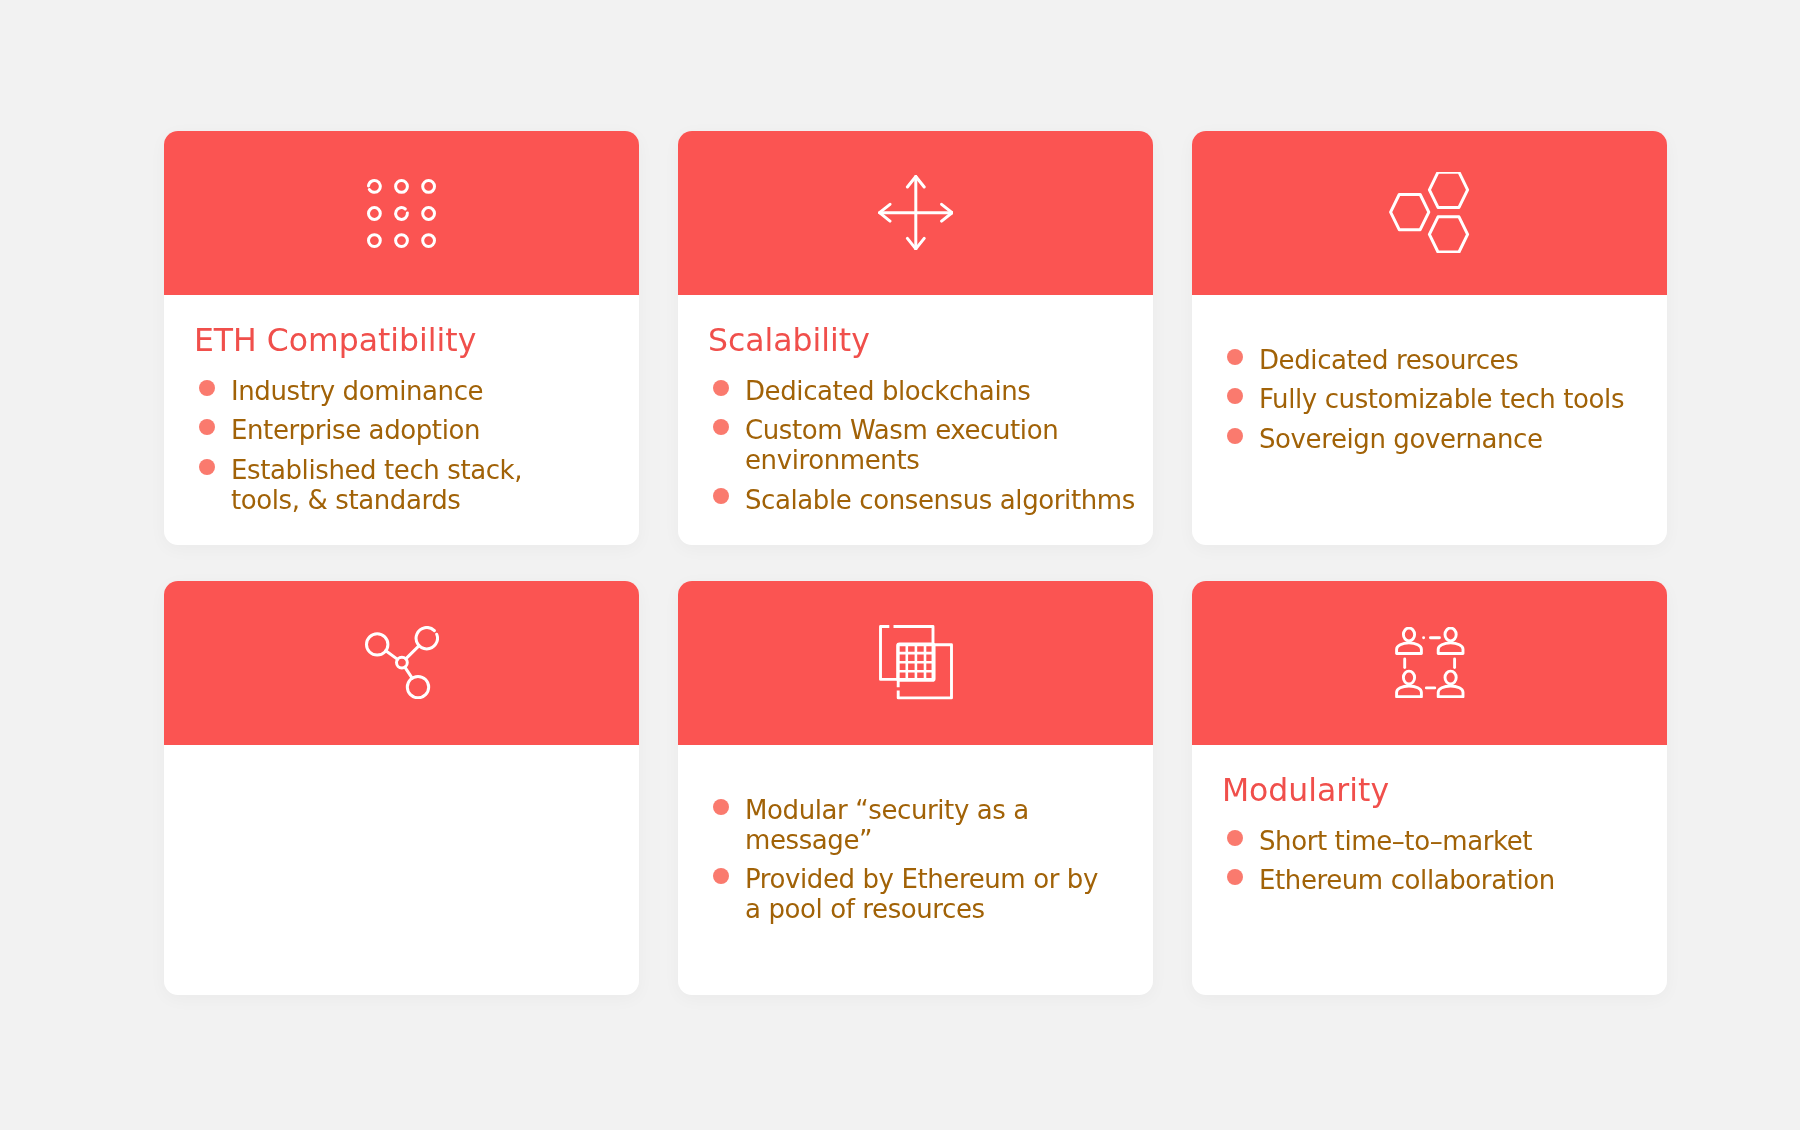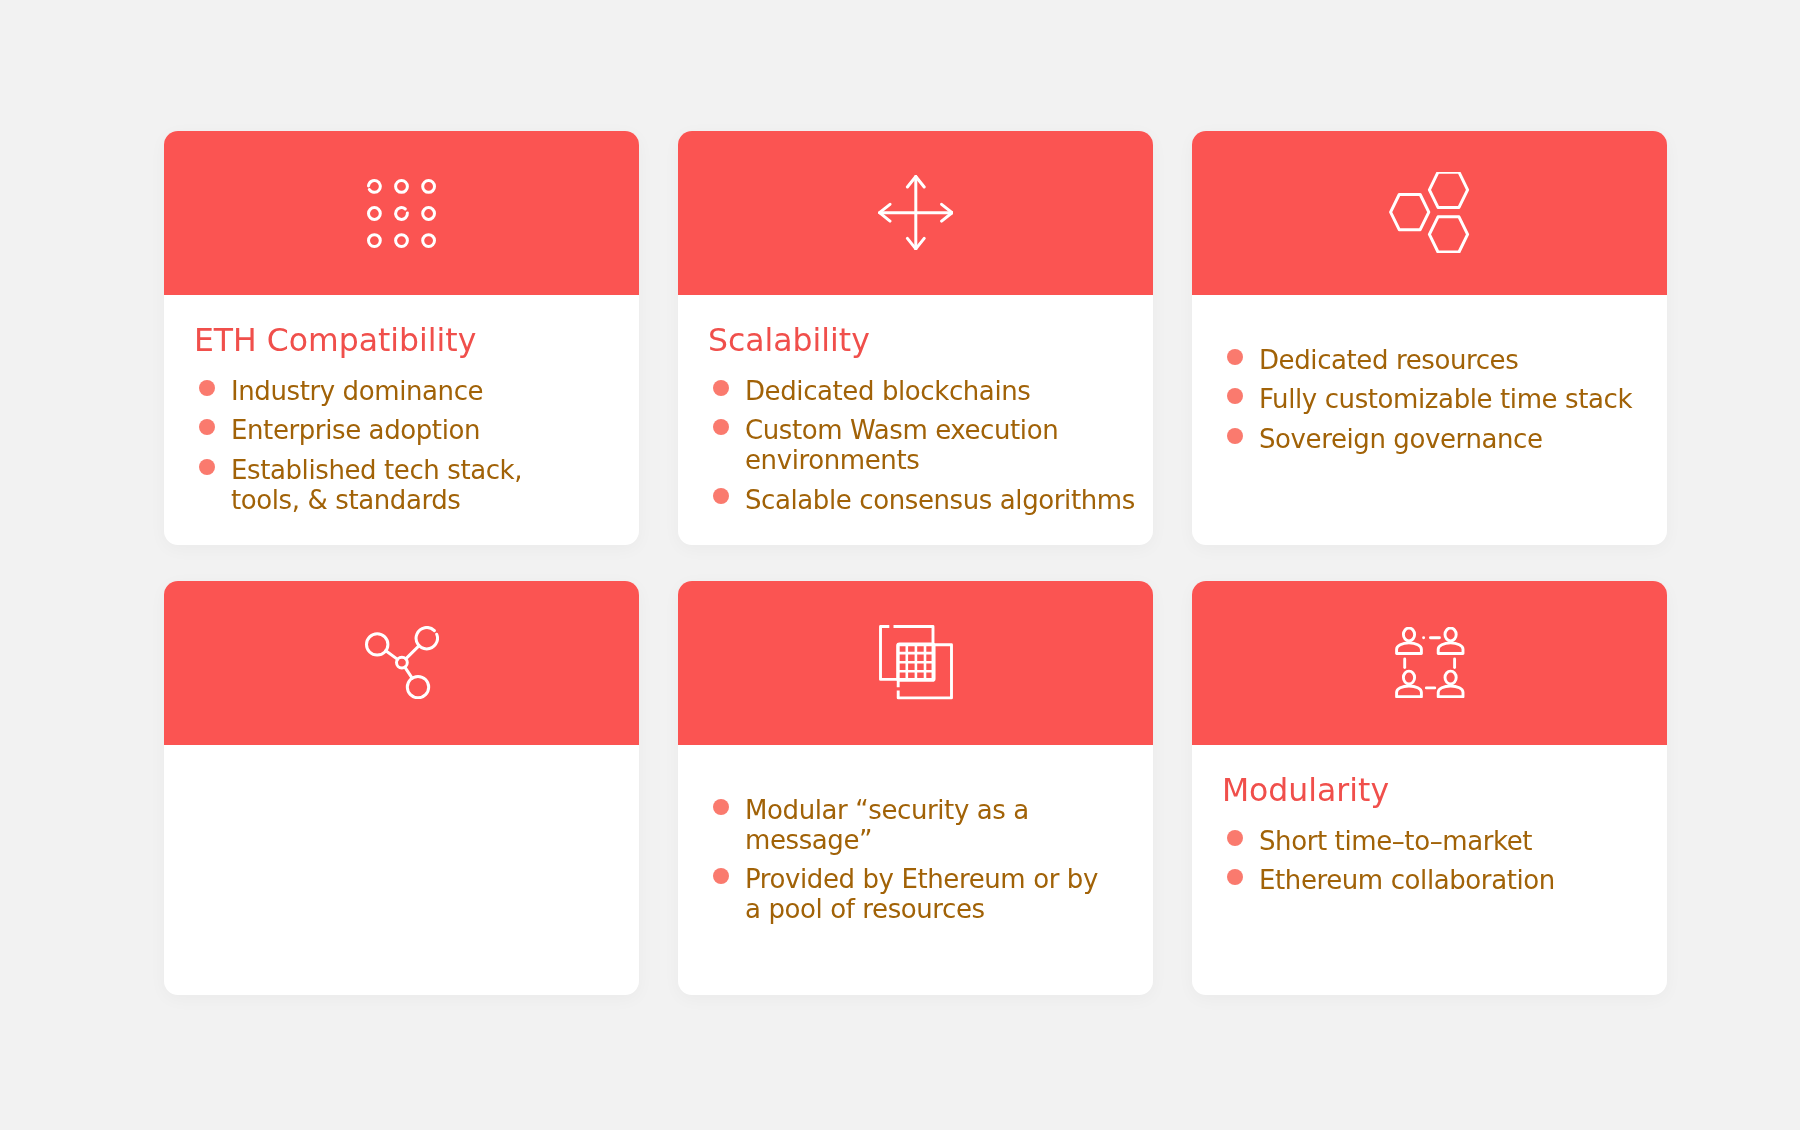--- a/index.html
+++ b/index.html
@@ -120,21 +120,21 @@
     <div class="card-head">
       <svg width="80.2" height="80.2" viewBox="0 0 80.2 80.2" fill="none" stroke="#fff" stroke-width="3" stroke-linejoin="round">
         <polygon points="1.6,40.1 10.2,22.5 31.2,22.5 39.8,40.1 31.2,57.7 10.2,57.7"></polygon>
         <polygon points="40.4,17.8 49,0.2 70,0.2 78.6,17.8 70,35.4 49,35.4"></polygon>
         <polygon points="40.4,62.4 49,44.8 70,44.8 78.6,62.4 70,80 49,80"></polygon>
       </svg>
     </div>
     <div class="card-body">
       <ul class="feat">
         <li>Dedicated resources</li>
-        <li>Fully customizable time stack</li>
+        <li>Fully customizable tech tools</li>
         <li>Sovereign governance</li>
       </ul>
     </div>
   </div>
 
   <div class="card">
     <div class="card-head">
       <svg width="74" height="73.3" viewBox="0 0 74 73.3" fill="none" stroke="#fff" stroke-width="3" stroke-linecap="round">
         <line x1="20.81" y1="24.75" x2="32.55" y2="33.4"></line>
         <line x1="54.16" y1="19.69" x2="40.76" y2="32.82"></line>

